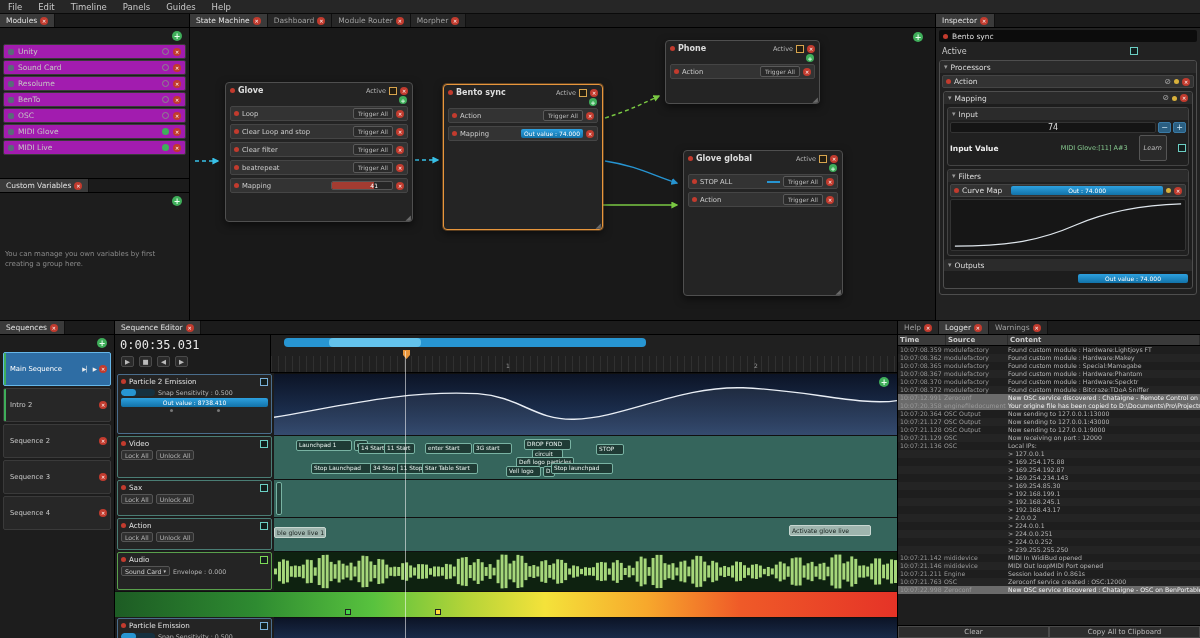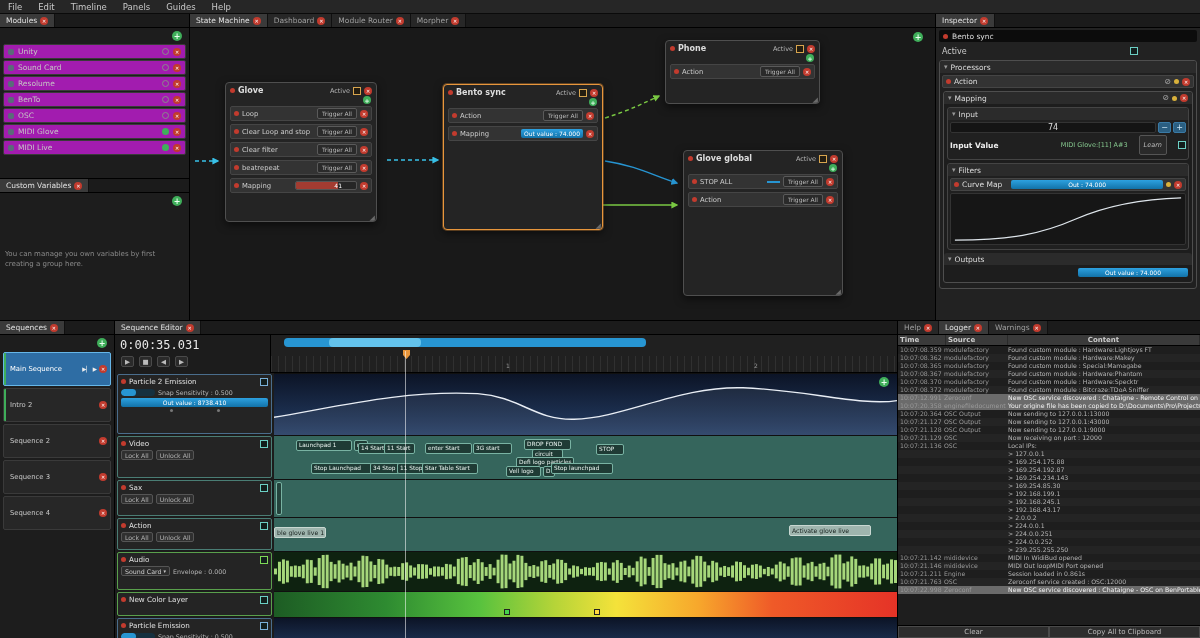--- a/index.html
+++ b/index.html
@@ -87,21 +87,21 @@
   .slash-ic{color:#aaa;font-size:8px;margin-left:auto;line-height:1;}
   .irow .grow{flex:1;margin-left:6px;}
   .input-row{display:flex;gap:2px;margin:2px;align-items:center;}
   .numfield{flex:1;height:11px;background:#141414;border:1px solid #333;border-radius:2px;color:#ddd;
     font-size:8px;display:flex;align-items:center;justify-content:center;}
   .stepbtn{width:13px;height:11px;background:#2b5f82;border:1px solid #3a7aa5;color:#cfe8f7;font-size:8px;
     line-height:8px;border-radius:2px;padding:0;}
   .iv-row{display:flex;align-items:center;gap:11px;margin:2px;font-size:7.5px;}
   .iv-label{font-weight:bold;color:#eee;}
   .chip{color:#86c98f;font-size:6.5px;margin-left:auto;white-space:nowrap;}
-  .learn{background:#2a2a2a;border:1px solid #555;color:#bbb;font-size:6.5px;border-radius:2px;padding:0 4px;height:20px;font-style:italic;}
+  .learn{background:#2a2a2a;border:1px solid #555;color:#bbb;font-size:6.5px;border-radius:2px;padding:0 4px;height:26px;font-style:italic;}
   .curve-box{margin:2px;height:52px;background:#161616;border:1px solid #333;border-radius:2px;}
   .curve-box svg{width:100%;height:100%;display:block;}
   .out-row{display:flex;justify-content:flex-end;margin:3px 4px;}
   .w110{width:110px;}
 
   
   #sequences-panel{position:absolute;left:0;top:320px;width:115px;height:318px;background:#1d1d1d;
     border-top:1px solid #000;border-right:1px solid #000;overflow:hidden;}
   .seq-row{height:16px;margin:2px 3px;background:#272727;border:1px solid #3a3a3a;border-radius:2px;
     display:flex;align-items:center;gap:2px;padding:16px 3px;font-size:6.8px;color:#c8c8c8;position:relative;overflow:hidden;}
@@ -163,21 +163,21 @@
   #se-plus{position:absolute;right:8px;top:56px;z-index:5;}
 
   
   #logger-panel{position:absolute;left:897px;top:320px;width:303px;height:318px;background:#1e1e1e;
     border-left:1px solid #000;border-top:1px solid #000;overflow:hidden;}
   .log-cols{display:flex;height:11px;background:#3a3a3a;border-bottom:1px solid #000;font-size:7px;
     color:#ccc;font-weight:bold;align-items:center;}
   .log-cols span{padding:1px 2px;border-right:1px solid #2a2a2a;overflow:hidden;}
   .lc-time{width:48px;flex:none;}
   .lc-src{width:62px;flex:none;}
-  .lc-con{flex:1;text-align:center;}
+  .lc-con{flex:1;}
   #log-rows{overflow:hidden;}
   .log-row{display:flex;height:8px;line-height:8px;font-size:6.2px;color:#b5b5b5;white-space:nowrap;}
   .log-row:nth-child(even){background:#242424;}
   .log-row.sel{background:#6b6b6b;color:#f2f2f2;}
   .log-row .t{width:46px;flex:none;color:#9a9a9a;overflow:hidden;padding-left:2px;}
   .log-row .s{width:62px;flex:none;color:#9a9a9a;overflow:hidden;}
   .log-row .c{flex:1;overflow:hidden;padding-left:2px;}
   .log-footer{position:absolute;left:0;right:0;bottom:0;display:flex;height:13px;border-top:1px solid #000;}
   .lbtn{flex:1;background:#2d2d2d;border:1px solid #4a4a4a;color:#bbb;font-size:7px;}
 </style>
@@ -293,21 +293,21 @@
         <path d="M0,0 L10,5 L0,10 z" fill="#2795d2"></path>
         </marker>
     </defs>
     <path d="M5,147 L28,147" stroke="#39c1e8" stroke-width="1.4" stroke-dasharray="4 3" fill="none" marker-end="url(#m-cyan)"></path>
     <path d="M197,146 L248,146" stroke="#39c1e8" stroke-width="1.4" stroke-dasharray="4 3" fill="none" marker-end="url(#m-cyan)"></path>
     <path d="M415,104 C440,96 452,90 469,82" stroke="#7ac943" stroke-width="1.4" stroke-dasharray="4 3" fill="none" marker-end="url(#m-green)"></path>
     <path d="M415,147 C448,152 464,162 487,169" stroke="#2795d2" stroke-width="1.4" fill="none" marker-end="url(#m-blue)"></path>
     <path d="M412,191 L487,191" stroke="#7ac943" stroke-width="1.4" fill="none" marker-end="url(#m-green)"></path>
   </svg>
   <div id="nodes">
-      <div class="node " style="left:35px;top:68px;width:152px;height:140px">
+      <div class="node " style="left:35px;top:68px;width:188px;height:140px">
      <div class="node-header">
        <span class="dot red"></span>
        <span class="node-title">Glove</span>
        <span class="active-label">Active</span>
        <span class="cb orange"></span>
        <span class="xicon"></span>
      </div>
      <div class="node-plusrow">
           <span class="plus sm"></span>
         </div>
@@ -846,27 +846,20 @@
             <rect x="604" y="6.2" width="3" height="25.6" fill="#a6d77b"></rect>
             <rect x="608" y="6.3" width="3" height="25.3" fill="#a6d77b"></rect>
             <rect x="612" y="12.3" width="3" height="13.3" fill="#a6d77b"></rect>
             <rect x="616" y="11.3" width="3" height="15.5" fill="#a6d77b"></rect>
             <rect x="620" y="7.2" width="3" height="23.5" fill="#a6d77b"></rect>
             <rect x="624" y="7.9" width="3" height="22.3" fill="#a6d77b"></rect>
           </svg>
         </div>
       </div>
       <div class="track" style="height:26px">
-        <div class="thead" style="border-color:#59a04c">
-          <div class="th-row">
-       <span class="dot red"></span>
-       <span class="th-name">New Color Layer</span>
-       <span class="cb" style="border-color:#6ccfc4"></span>
-     </div>
-        </div>
         <div class="tcontent" id="content-gradient">
        <div class="grad"></div>
      <span class="gmark" style="left:230px;background:#45d24a"></span>
           <span class="gmark" style="left:320px;background:#ffd93b"></span>
         </div>
       </div>
       <div class="track" style="height:38px">
         <div class="thead" style="border-color:#4a6d8c">
           <div class="th-row">
        <span class="dot red"></span>

